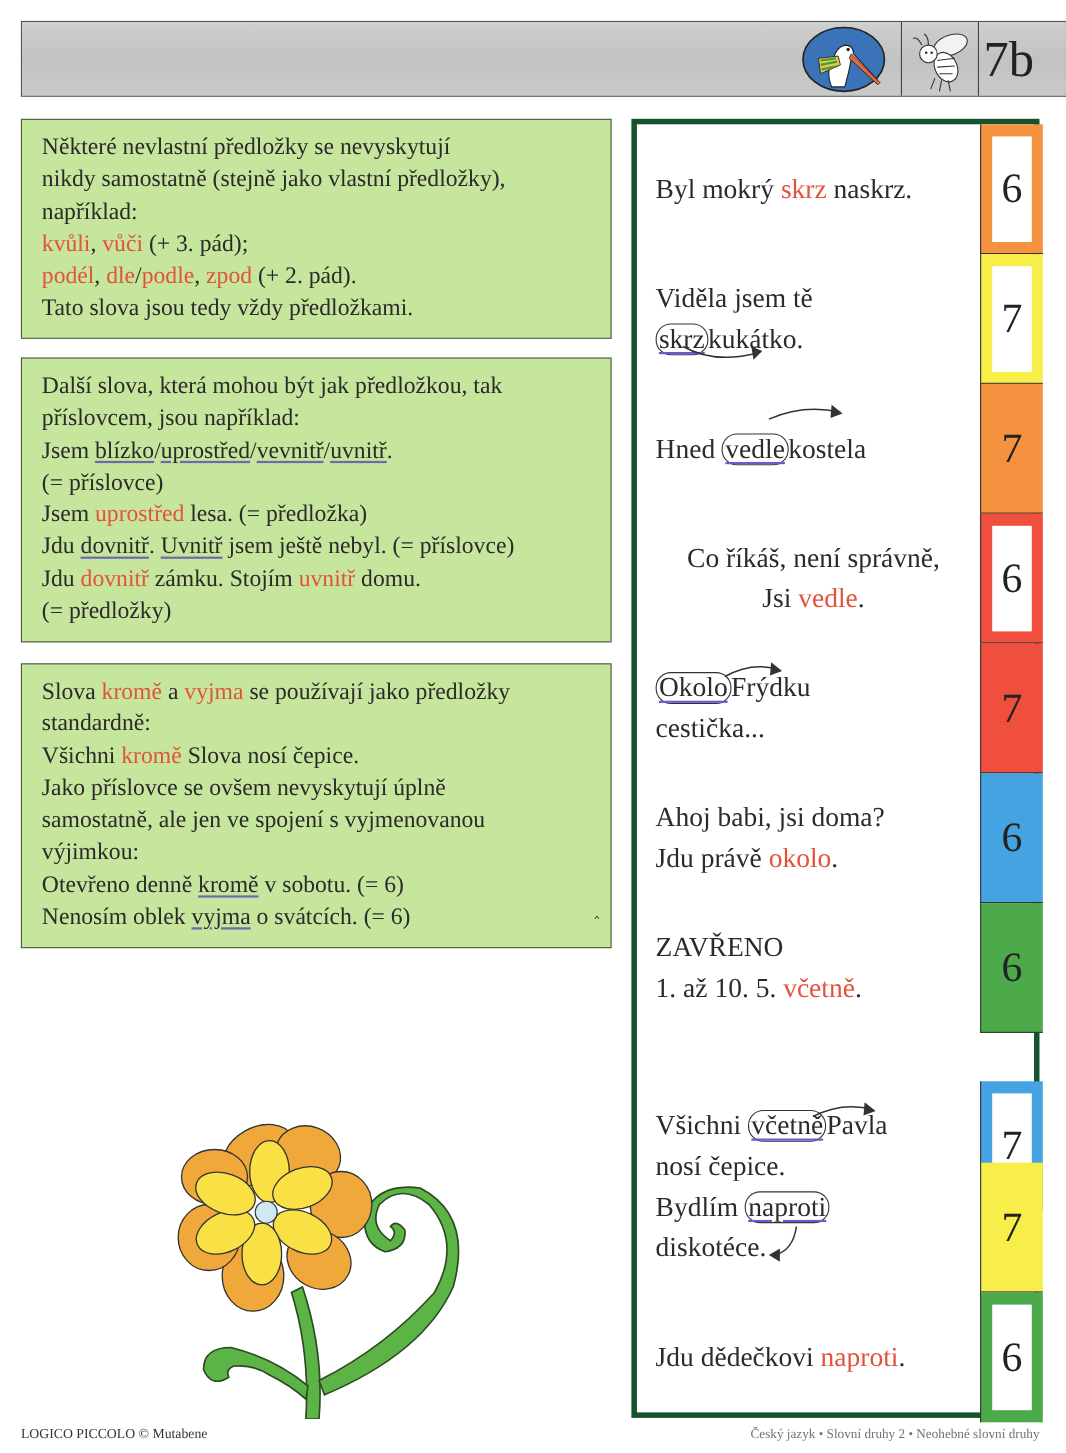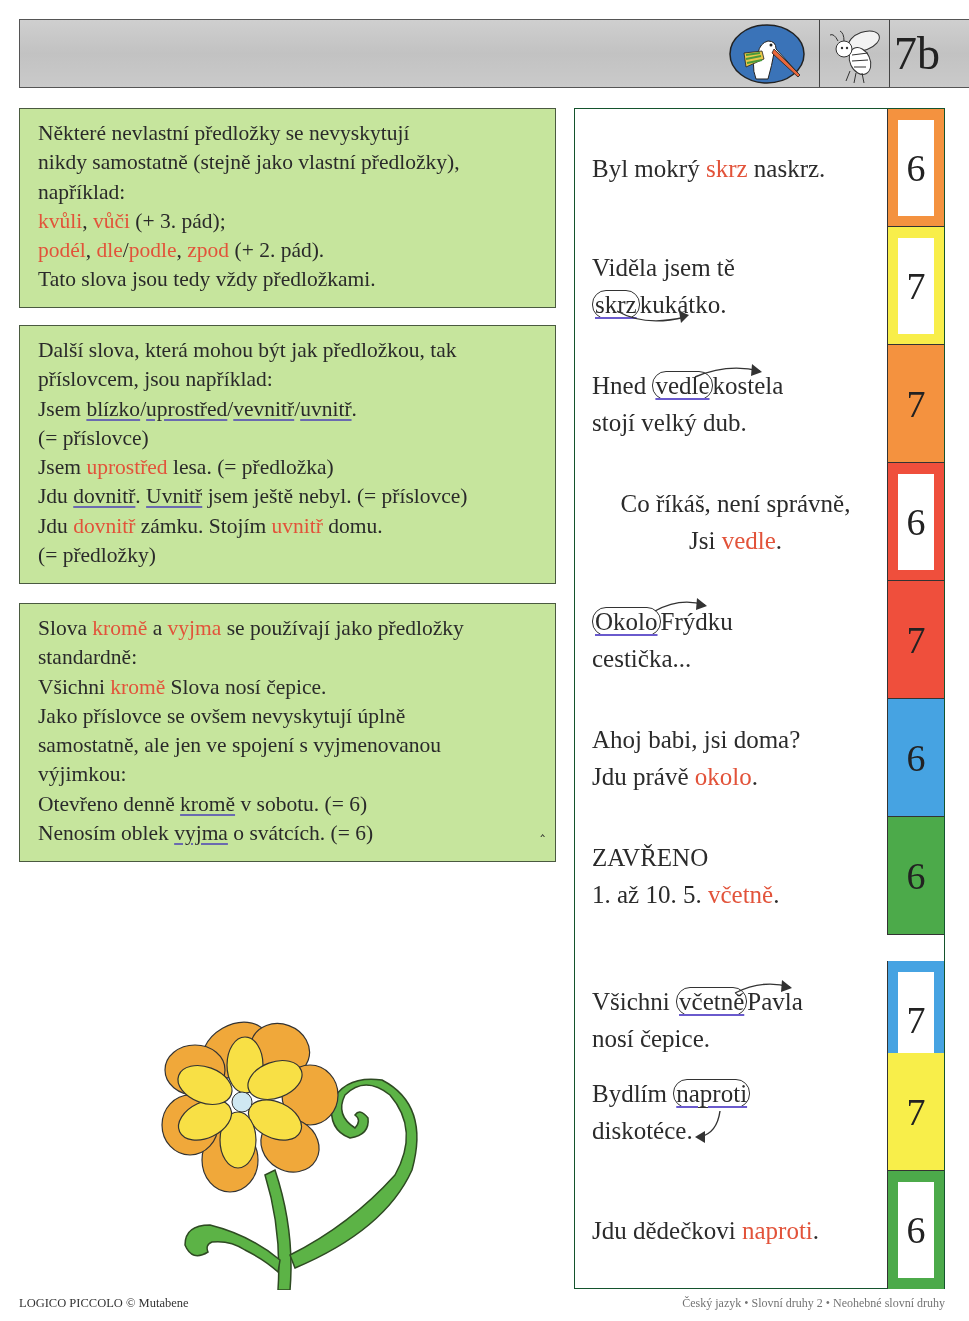--- a/index.html
+++ b/index.html
@@ -13,21 +13,21 @@
 
   .info-box { position: absolute; left: 19px; width: 537px; background: #c6e59d; border: 1px solid #4a5a40; box-sizing: border-box; padding: 10px 18px; font-size: 21.5px; line-height: 29.3px; }
   .info-box p { margin: 0; }
   .red { color: #e2533a; }
   .ul { text-decoration: underline; text-decoration-color: #6a6ab0; text-underline-offset: 3px; }
   .box1 { top: 108px; height: 200px; }
   .box2 { top: 325px; height: 259px; }
   .box3 { top: 603px; height: 259px; }
   .tick-mark { position: absolute; right: 10px; bottom: 18px; font-size: 14px; }
 
-  .exercise-panel { position: absolute; left: 574px; top: 108px; width: 371px; height: 1181px; border: 1px solid #14532d; box-sizing: border-box; background: #fff; }
+  .exercise-panel { position: absolute; left: 574px; top: 108px; width: 371px; height: 1181px; border: 5px solid #14532d; box-sizing: border-box; background: #fff; }
   .ex-row { position: absolute; left: 0; width: 369px; height: 118px; }
   .ex-text { position: absolute; left: 17px; right: 65px; top: 0; bottom: 0; display: flex; flex-direction: column; justify-content: center; font-size: 25px; line-height: 37px; color: #2b2b2b; }
   .ex-text p { margin: 0; white-space: nowrap; }
   .circled { border: 1.5px solid #333; border-radius: 14px; padding: 0 2px; text-decoration: underline; text-decoration-color: #6a5acd; text-underline-offset: 4px; position: relative; }
   .arrow { position: absolute; pointer-events: none; }
 
   .answer-cell { position: absolute; right: 0; top: 0; width: 57px; height: 118px; border-left: 1px solid #333; border-bottom: 1px solid #333; box-sizing: border-box; display: flex; align-items: center; justify-content: center; font-size: 38px; color: #222; }
   .answer-inner { width: 36px; height: 96px; display: flex; align-items: center; justify-content: center; }
   .answer-inner.boxed { background: #fff; }
 
@@ -113,21 +113,20 @@
         <path d="M42 84 Q70 100 110 90" fill="none" stroke="#333" stroke-width="1.4"></path>
         <path d="M104 84 L114 88 L106 96 Z" fill="#333"></path>
       </svg>
       <div class="answer-cell" style="background: rgb(248, 238, 74);">
         <div class="answer-inner boxed">7</div>
       </div>
     </div>
     <div class="ex-row" style="top: 236px;">
       <div class="ex-text">
         <p><span>Hned </span><span class="circled">vedle</span><span>kostela</span></p>
-        <p><span>stojí velký dub.</span></p>
       </div>
       <svg class="arrow" width="300" height="118" style="left: 0px; top: 0px;">
         <path d="M120 32 Q152.5 18 185 26" fill="none" stroke="#333" stroke-width="1.4"></path>
         <path d="M177 19 L187 27 L176 31 Z" fill="#333"></path>
       </svg>
       <div class="answer-cell" style="background: rgb(244, 146, 63);">
         <div class="answer-inner">7</div>
       </div>
     </div>
     <div class="ex-row" style="top: 354px; text-align: center;">
@@ -163,21 +162,21 @@
     </div>
     <div class="ex-row" style="top: 708px;">
       <div class="ex-text">
         <p><span>ZAVŘENO</span></p>
         <p><span>1. až 10. 5. </span><span class="red">včetně</span><span>.</span></p>
       </div>
       <div class="answer-cell" style="background: rgb(76, 170, 74);">
         <div class="answer-inner">6</div>
       </div>
     </div>
-    <div class="ex-row" style="top: 852px;">
+    <div class="ex-row" style="top: 870px;">
       <div class="ex-text">
         <p><span>Všichni </span><span class="circled">včetně</span><span>Pavla</span></p>
         <p><span>nosí čepice.</span></p>
       </div>
       <svg class="arrow" width="300" height="118" style="left: 0px; top: 0px;">
         <path d="M160 32 Q187.5 18 215 26" fill="none" stroke="#333" stroke-width="1.4"></path>
         <path d="M207 19 L217 27 L206 31 Z" fill="#333"></path>
       </svg>
       <div class="answer-cell" style="background: rgb(70, 163, 226);">
         <div class="answer-inner boxed">7</div>

